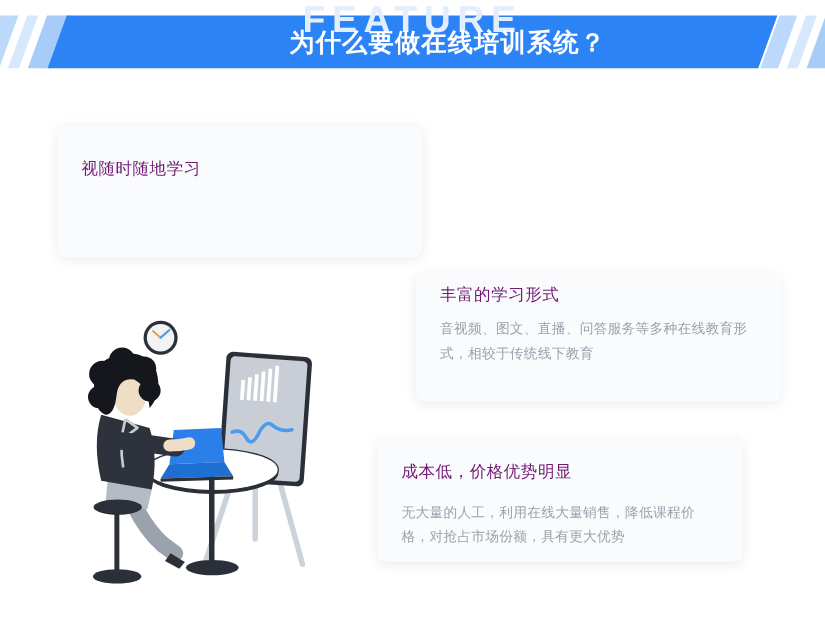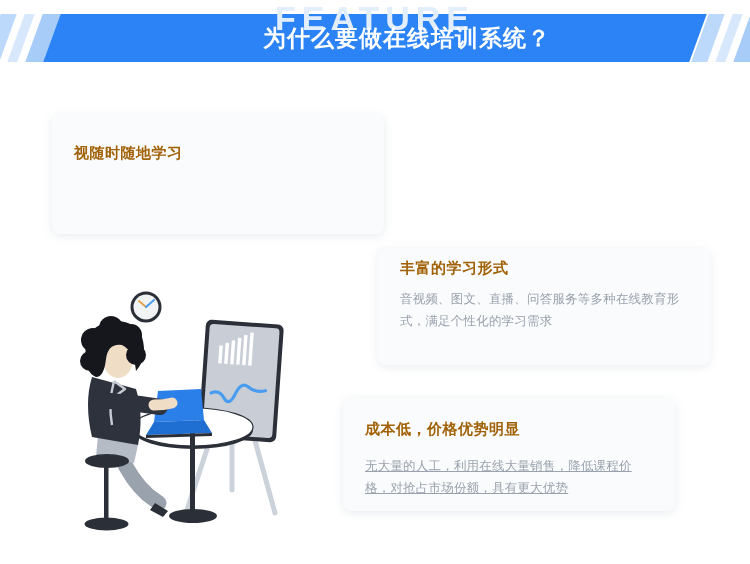--- a/index.html
+++ b/index.html
@@ -77,44 +77,44 @@
 
   
   .card {
     position: absolute;
     background: #fafbfc;
     border-radius: 8px;
     box-shadow: 0 2px 10px rgba(120,135,160,0.16);
     box-sizing: border-box;
   }
   .card-title {
-    color: #a16207;
+    color: #701a75;
     font-size: 15px;
-    font-weight: bold;
+    font-weight: normal;
     letter-spacing: 0.5px;
     white-space: nowrap;
   }
   .card-body {
     color: #9aa2ad;
     font-size: 12.5px;
     line-height: 22px;
     letter-spacing: 0.2px;
   }
 
   #card-1 { left: 52px;  top: 114px; width: 332px; height: 120px; }
   #card-1 .card-title { margin: 30px 0 0 22px; }
   #card-1 .card-body  { margin: 10px 22px 0 22px; width: 292px; }
 
   #card-2 { left: 378px; top: 248px; width: 332px; height: 117px; }
   #card-2 .card-title { margin: 11px 0 0 22px; }
   #card-2 .card-body  { margin: 10px 22px 0 22px; width: 292px; }
 
   #card-3 { left: 343px; top: 398px; width: 332px; height: 113px; }
   #card-3 .card-title { margin: 22px 0 16px 22px; }
-  #card-3 .card-body  { margin: 10px 22px 0 22px; width: 292px; text-decoration: underline; }
+  #card-3 .card-body  { margin: 10px 22px 0 22px; width: 292px; }
 
   
   .illustration {
     position: absolute;
     left: 62px;
     top: 285px;
     width: 280px;
     height: 255px;
   }
 </style>
@@ -132,21 +132,21 @@
   <div class="banner-ghost">FEATURE</div>
   <div class="banner-title">为什么要做在线培训系统？</div>
 </div>
 
 <div class="card" id="card-1">
   <div class="card-title">视随时随地学习</div>
 </div>
 
 <div class="card" id="card-2">
   <div class="card-title">丰富的学习形式</div>
-  <div class="card-body">音视频、图文、直播、问答服务等多种在线教育形式，满足个性化的学习需求</div>
+  <div class="card-body">音视频、图文、直播、问答服务等多种在线教育形式，相较于传统线下教育</div>
 </div>
 
 <div class="card" id="card-3">
   <div class="card-title">成本低，价格优势明显</div>
   <div class="card-body">无大量的人工，利用在线大量销售，降低课程价格，对抢占市场份额，具有更大优势</div>
 </div>
 
 <div class="illustration">
   <svg width="280" height="255" viewBox="0 0 280 255" xmlns="http://www.w3.org/2000/svg">
 

